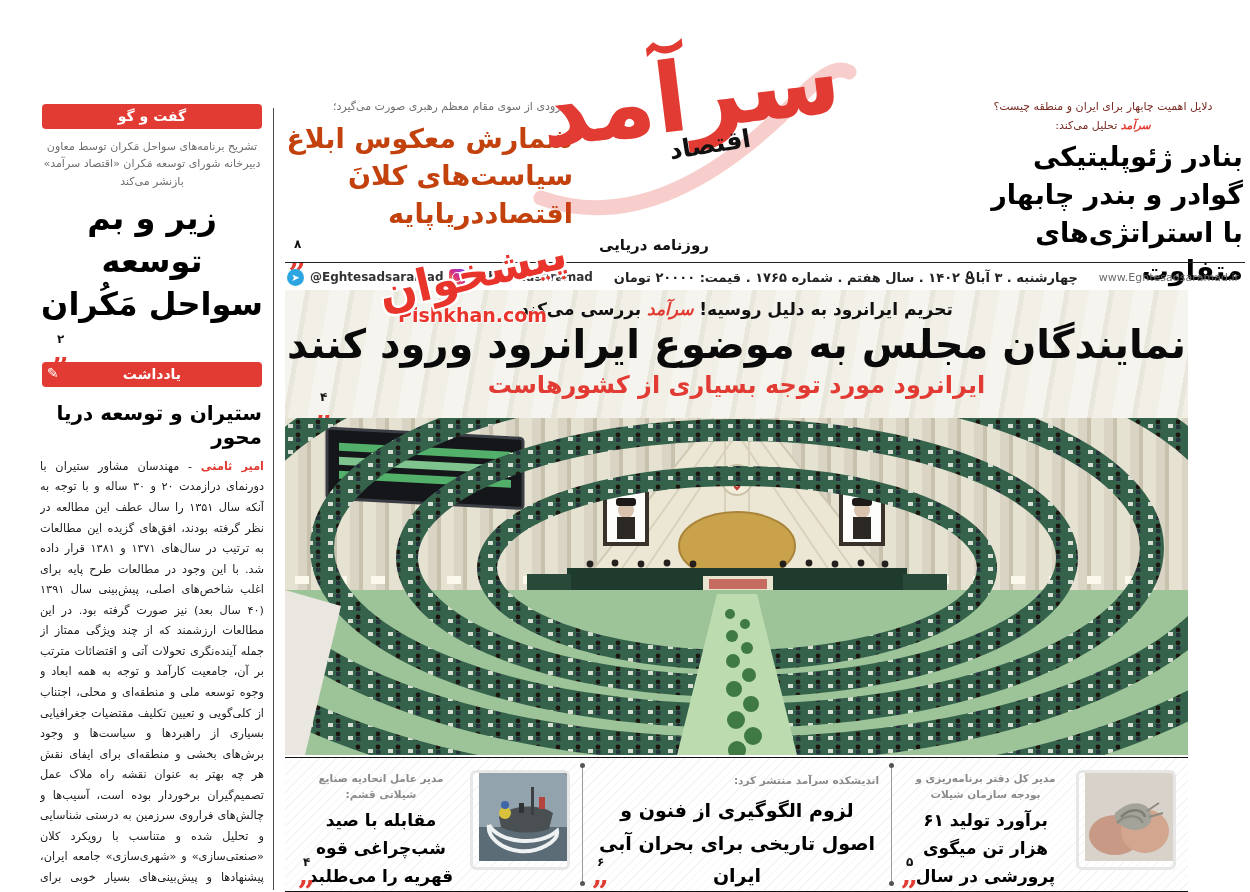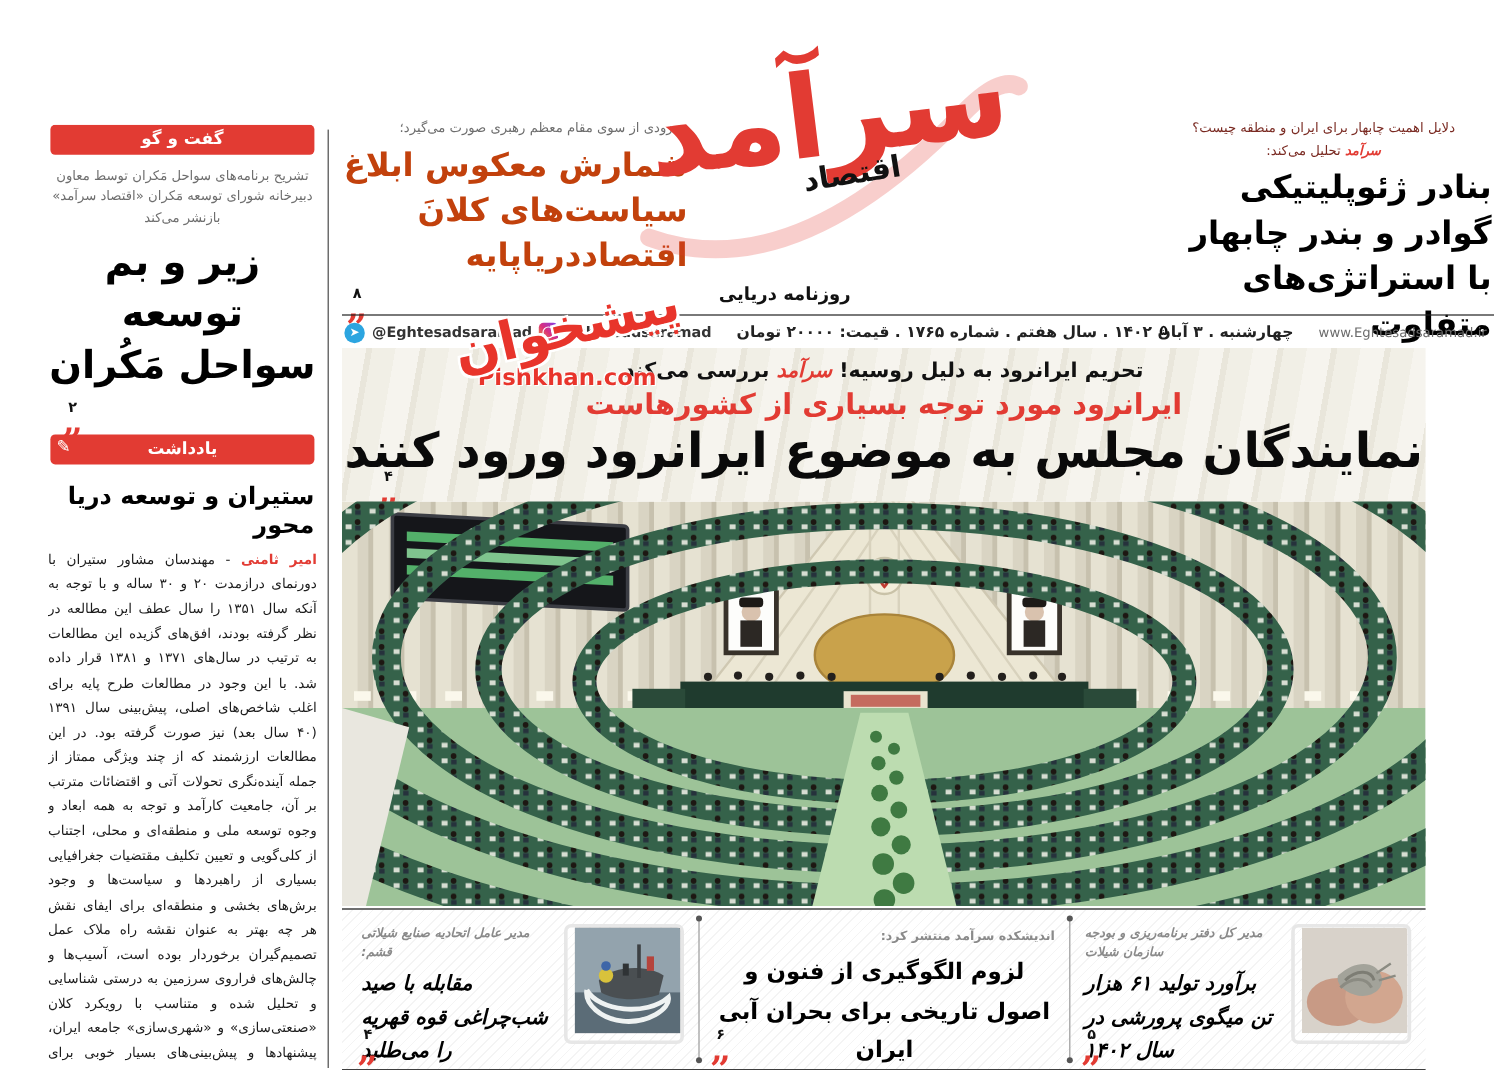--- a/index.html
+++ b/index.html
@@ -91,21 +91,21 @@
   #wm-en{display:block;color:#e8342b;font-weight:bold;font-size:19px;margin-top:8px;text-align:center;
     text-shadow:1px 1px 0 #fff,-1px -1px 0 #fff;}
   
   #strip{
     left:0;top:717px;width:903px;height:133px;
     border-top:1.5px solid #111;border-bottom:1.5px solid #111;
     background:repeating-linear-gradient(135deg,rgba(0,0,0,0.045) 0 1px,transparent 1px 6px);
     direction:rtl;display:flex;
   }
   .sec{position:relative;box-sizing:border-box;padding:12px 12px 8px;}
-  .sec .txt{direction:rtl;text-align:left;font-style:italic;}
+  .sec .txt{direction:rtl;text-align:center;}
   .sec .k{font-size:10.5px;color:#8a8a8a;line-height:1.55;font-weight:bold;}
   .sec .hl{font-size:17px;font-weight:bold;color:#000;line-height:1.65;margin-top:3px;}
   .sec .pm{position:absolute;left:9px;bottom:10px;}
   .sec .ph{width:94px;height:94px;border-radius:6px;border:3px solid #e7e7e7;flex:0 0 auto;overflow:hidden;}
   .sec-flex{display:flex;gap:9px;}
   #sec-shrimp{width:296px;}
   #sec-water{width:308px;padding-top:14px;}
   #sec-water .k{text-align:right;padding-left:34px;}
   #sec-water .hl{font-size:19px;text-align:center;margin-top:6px;line-height:1.7;}
   #sec-fish{width:293px;}
@@ -186,22 +186,22 @@
     <div id="dateline">چهارشنبه . ۳ آبان ۱۴۰۲ . سال هفتم . شماره ۱۷۶۵ . قیمت: ۲۰۰۰۰ تومان</div>
     <div id="siteurl">www.Eghtesadsaramad.ir</div>
   </div>
 
   <div id="story" class="abs">
     <div id="story-kicker">
       <span>تحریم ایرانرود به دلیل روسیه!</span>
       <span class="brand">سرآمد</span>
       <span>بررسی می‌کند</span>
     </div>
+    <div id="story-headline">نمایندگان مجلس به موضوع ایرانرود ورود کنند</div>
     <div id="story-subhead">ایرانرود مورد توجه بسیاری از کشورهاست</div>
-    <div id="story-headline">نمایندگان مجلس به موضوع ایرانرود ورود کنند</div>
     <span class="pmark pm">
       <span class="pnum">۴</span>
       <span class="pq">„</span>
     </span>
   </div>
 
   <div id="photo" class="abs">
     <svg width="903" height="337" viewBox="0 0 903 337">
       <defs>
         <pattern id="folds" width="26" height="160" patternUnits="userSpaceOnUse">

